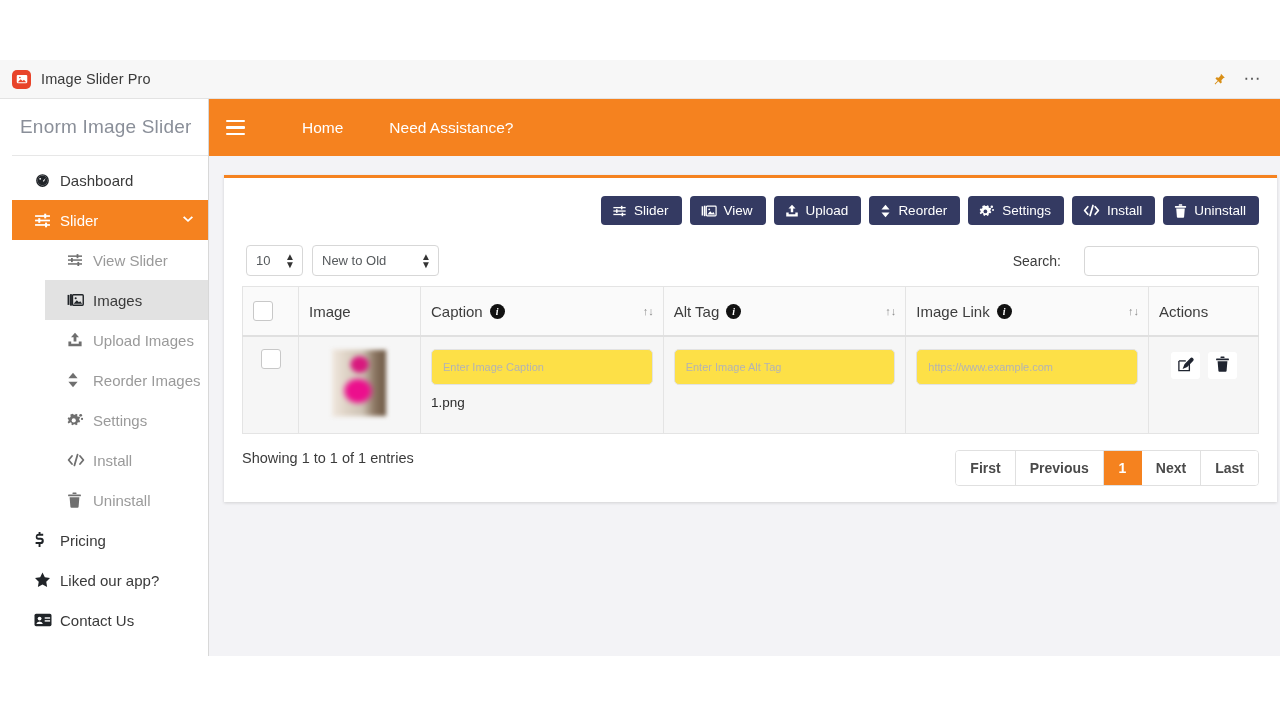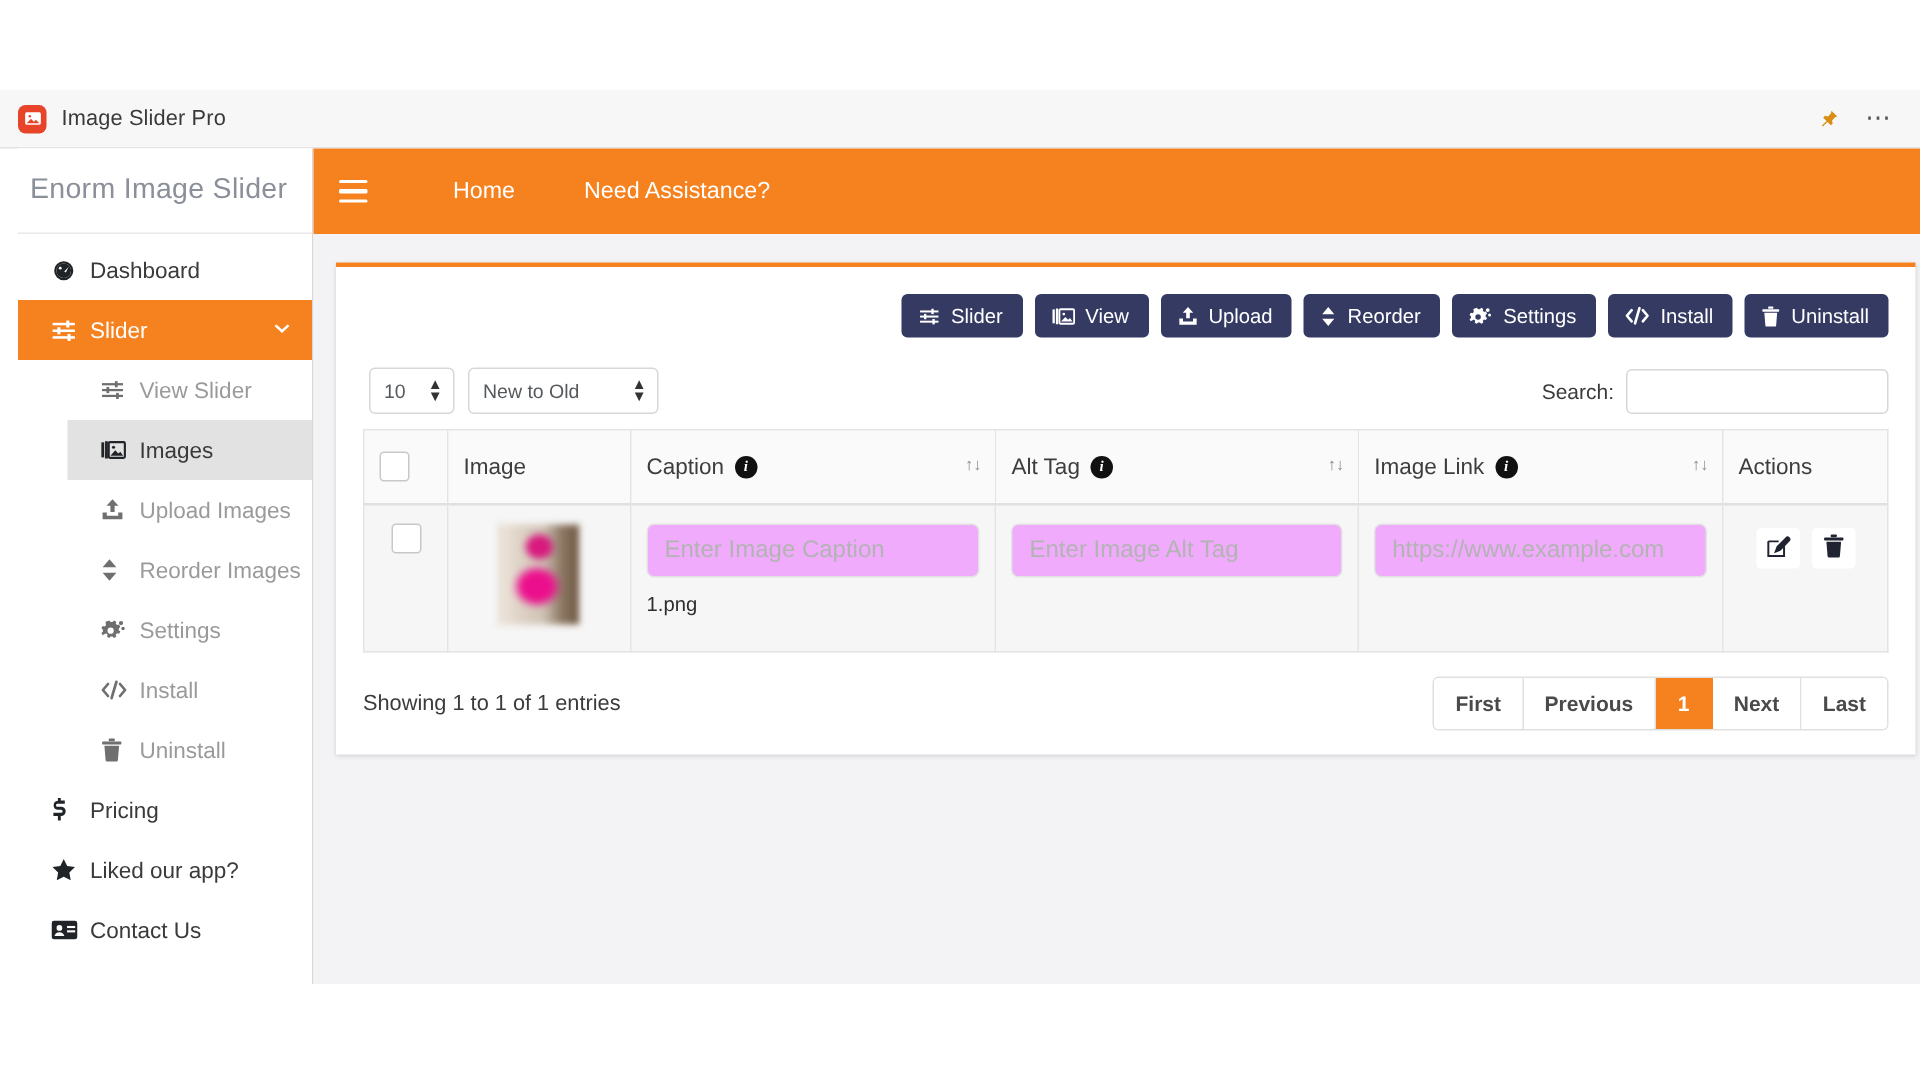--- a/index.html
+++ b/index.html
@@ -96,21 +96,21 @@
     border:1px solid #d7d7d7; border-radius:4px; background:#fff;
     font-size:13px; color:#55595c; padding: 7px 26px 7px 9px;
     font-family:"Liberation Sans", sans-serif; cursor:pointer;
   }
   .sel.small { width:57px; }
   .sel.wide { width:127px; }
   .updown {
     position:absolute; right:8px; top:50%; transform:translateY(-50%);
     font-size:10px; color:#333; pointer-events:none; line-height:8px; text-align:center;
   }
-  .searchwrap { margin-left:auto; display:flex; align-items:center; gap:8px; }
+  .searchwrap { margin-left:auto; display:flex; align-items:center; gap:23px; }
   .searchlabel { font-size:14px; color:#3b3b3b; }
   .searchinput {
     width:175px; height:30px; border:1px solid #d7d7d7; border-radius:4px;
     background:#fff; padding: 0 8px; font-size:13px;
     font-family:"Liberation Sans", sans-serif;
   }
 
   
   table { width:100%; border-collapse:collapse; }
   thead th {
@@ -139,33 +139,33 @@
     width:55px; height:68px; display:inline-block; border:1px solid #efe9e3;
     background:
       radial-gradient(ellipse 30% 22% at 50% 22%, #d8197e 0%, #d8197e 42%, rgba(216,25,126,0) 70%),
       radial-gradient(ellipse 42% 30% at 47% 62%, #ec0f8d 0%, #ec0f8d 45%, rgba(236,15,141,0) 75%),
       linear-gradient(to right, #efe6dc 0%, #ded3c6 25%, #cfc4b6 55%, #8d7864 78%, #6d5743 100%);
     filter: blur(2.2px);
   }
   .celltxt { font-size:13.5px; color:#2d2d2d; display:block; text-align:left; margin-top:10px; }
   .cellinput {
     width:100%; height:36px; border:1px solid #e2e2e2; border-radius:5px;
-    background:#f0abfc; padding:0 11px; font-size:16px; color:#444;
+    background:#fde047; padding:0 11px; font-size:11px; color:#444;
     font-family:"Liberation Sans", sans-serif;
   }
   .cellinput::placeholder { color:#b3b3b3; }
   td.actions { width:110px; }
   .act-wrap { display:flex; gap:8px; justify-content:center; padding-top:3px; }
   .actbtn {
     width:29px; height:27px; background:#fff; border:none; border-radius:3px;
     display:flex; align-items:center; justify-content:center; cursor:pointer; color:#1f2430;
   }
 
   
-  .tfoot { display:flex; align-items:center; padding-top:16px; }
+  .tfoot { display:flex; padding-top:16px; }
   .entries { font-size:14.5px; color:#3b3b3b; }
   .pager { margin-left:auto; display:flex; border:1px solid #e0e0e0; border-radius:4px; overflow:hidden;font-weight:bold; }
   .pg {
     padding: 9px 14px; font-size:14px; color:#4a4a4a; background:#fff;
     border-right:1px solid #e0e0e0; cursor:pointer; min-width:38px; text-align:center;
   }
   .pg:last-child { border-right:none; }
   .pg.current { background:#f5821f; color:#fff; border-right-color:#f5821f; }
 </style>
 </head>

